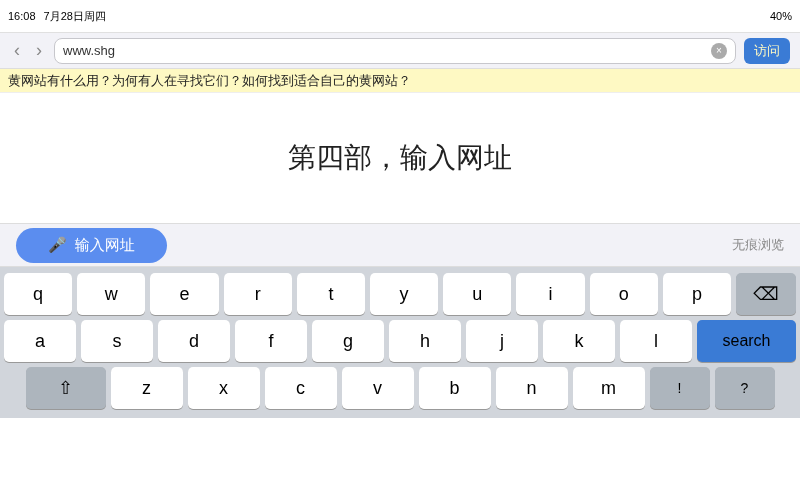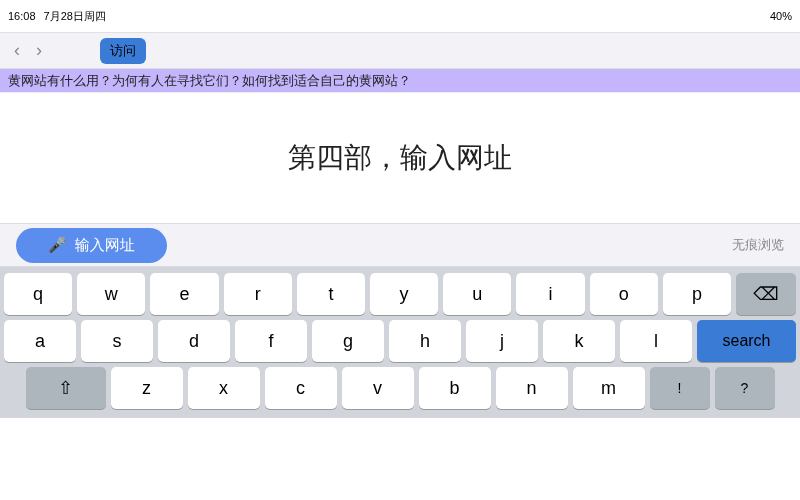--- a/index.html
+++ b/index.html
@@ -67,32 +67,31 @@
       color: #fff;
       font-size: 10px;
       display: flex;
       align-items: center;
       justify-content: center;
       cursor: pointer;
       border: none;
     }
     .visit-btn {
       background: #3a7bd5;
-      color: #000000;
+      color: #fef9c3;
       border: none;
       border-radius: 6px;
       padding: 4px 10px;
       font-size: 13px;
       cursor: pointer;
-      margin-left: 46px;
     }
 
     
     .scroll-title {
-      background: #c4b5fd;
+      background: #fef9c3;
       padding: 4px 8px;
       font-size: 13px;
       color: #222;
       white-space: nowrap;
       overflow: hidden;
       text-overflow: ellipsis;
       border-bottom: 1px solid #eee;
       height: 24px;
       line-height: 16px;
     }
@@ -210,20 +209,24 @@
     <span>7月28日周四</span>
   </div>
   <div class="status-right">
     <span>40%</span>
   </div>
 </div>
 
 <div class="address-bar">
   <button class="nav-btn">‹</button>
   <button class="nav-btn">›</button>
+  <div class="url-field">
+    <span>www.shg</span>
+    <button class="clear-btn">×</button>
+  </div>
   <button class="visit-btn">访问</button>
 </div>
 
 <div class="scroll-title">黄网站有什么用？为何有人在寻找它们？如何找到适合自己的黄网站？</div>
 
 <div class="main-content">
   <h1 class="section-title">第四部，输入网址</h1>
 </div>
 
 <div class="voice-bar">

